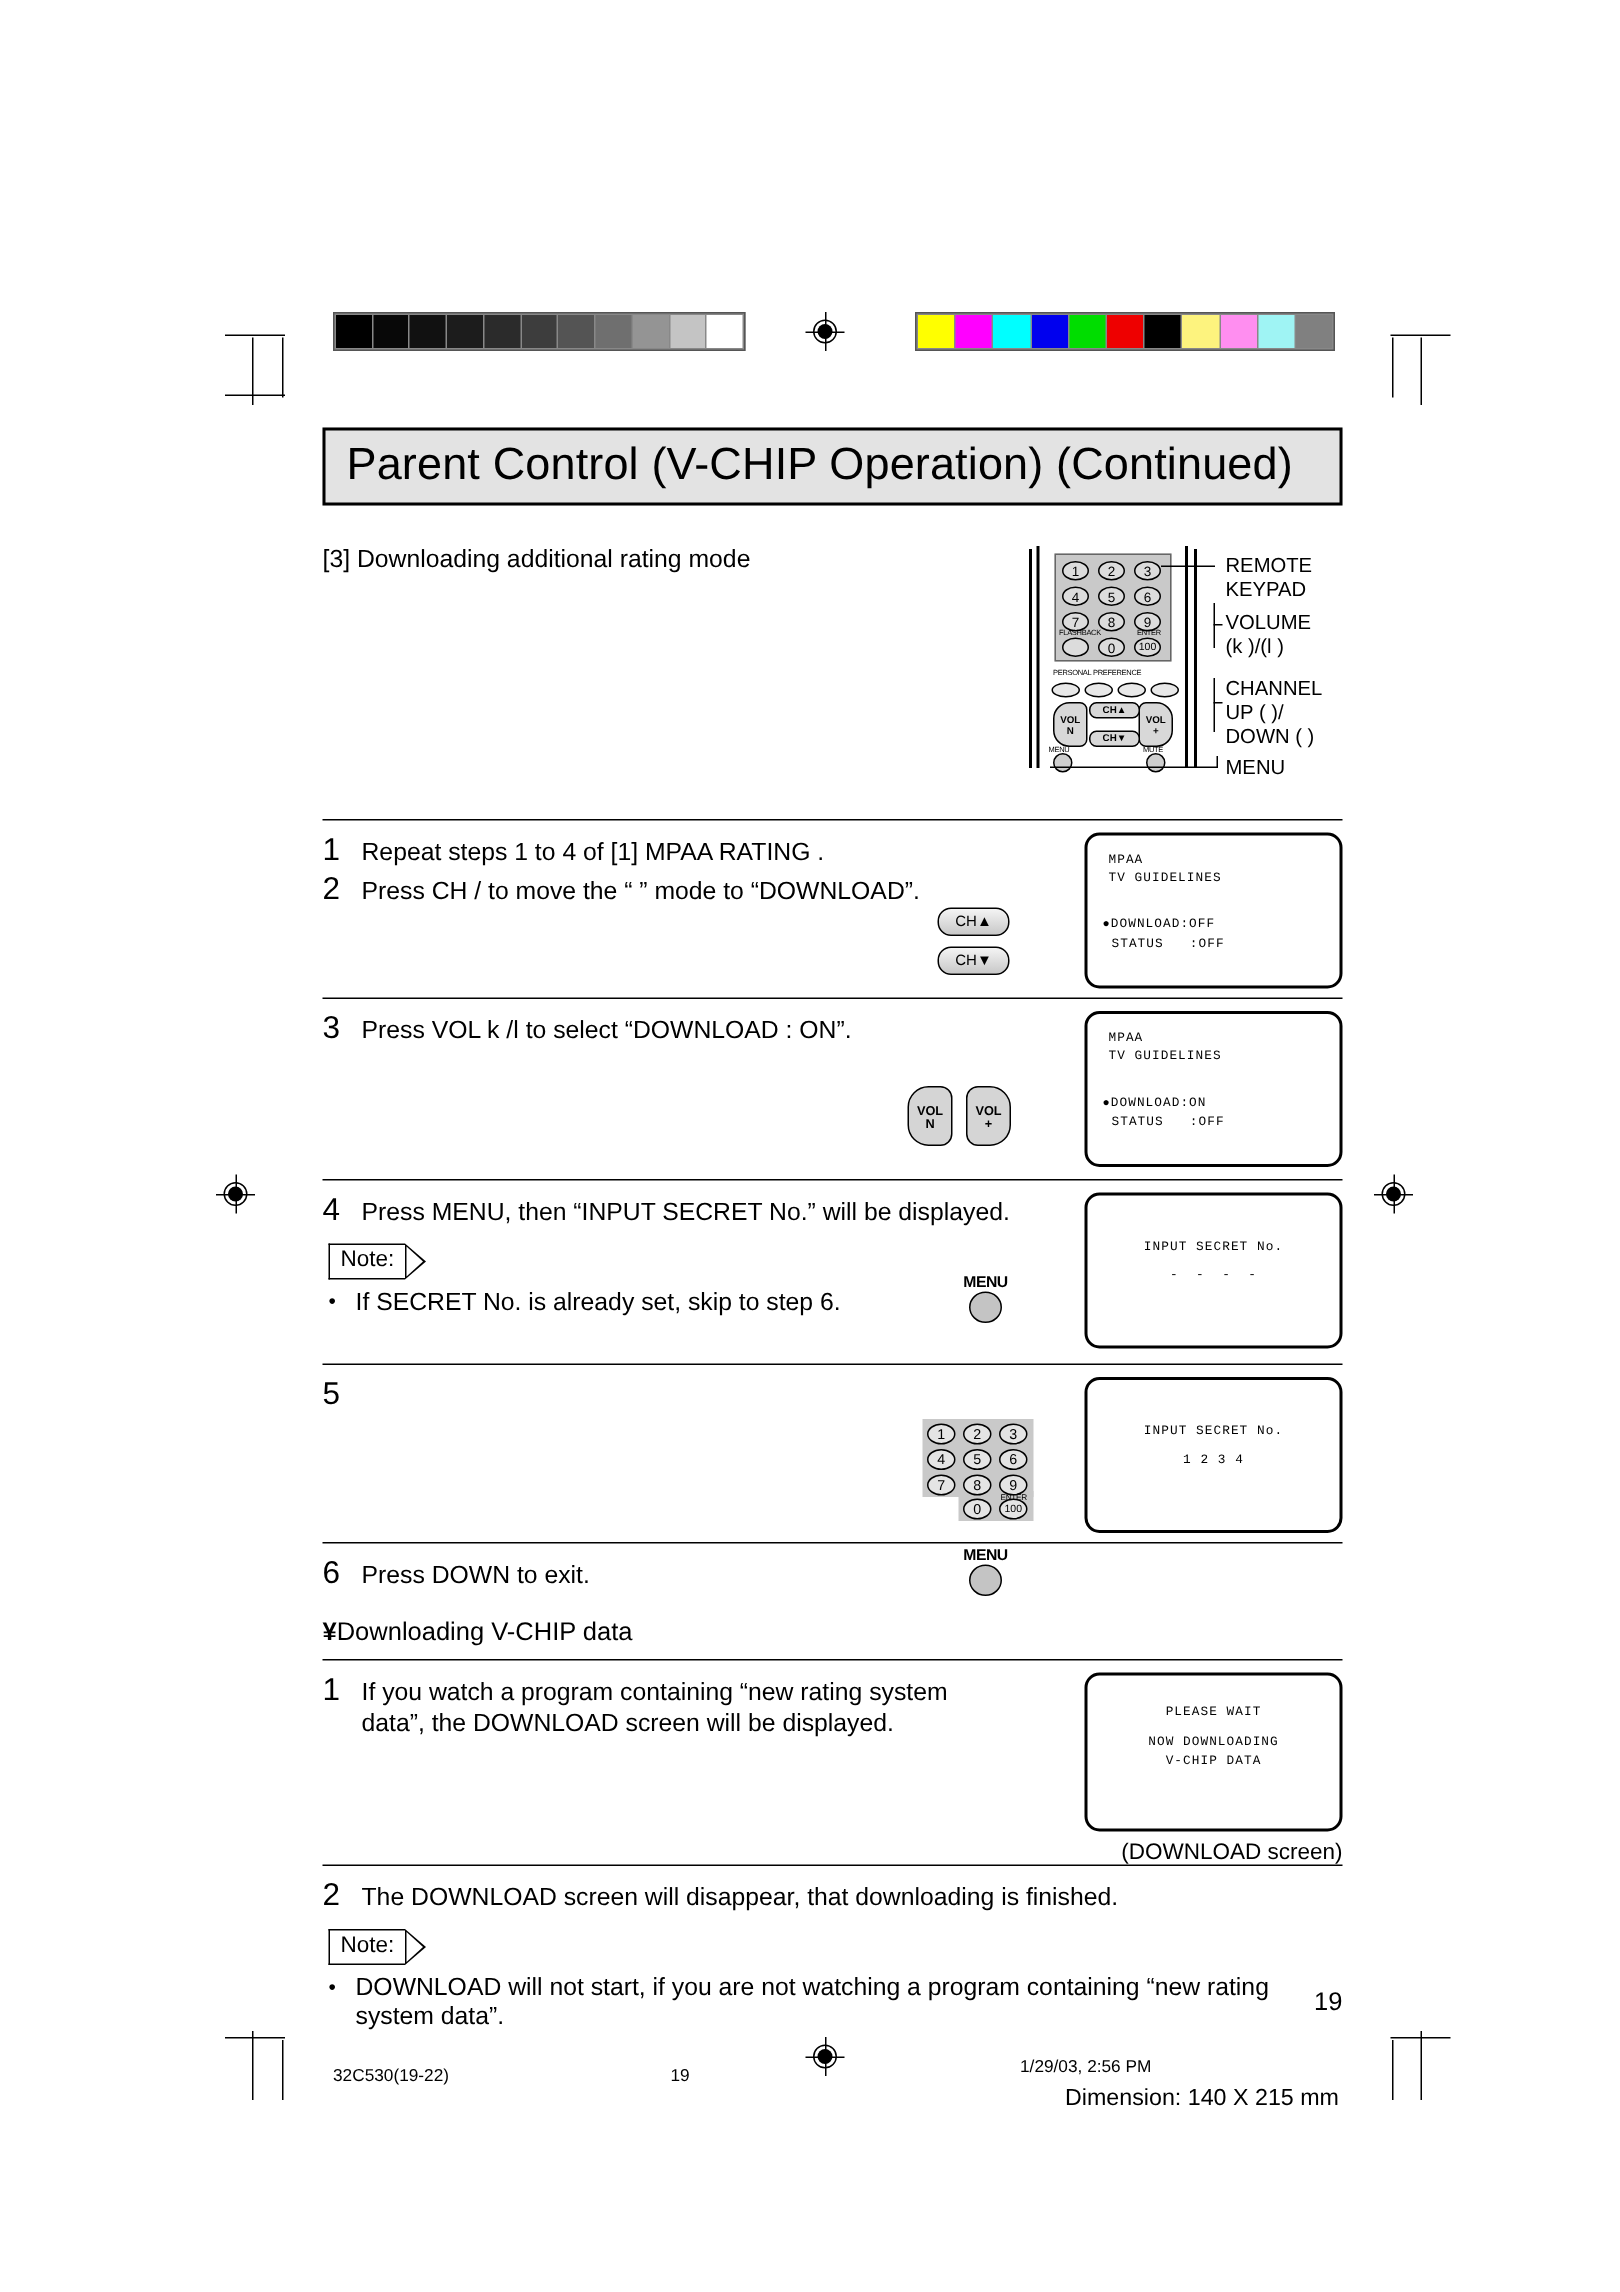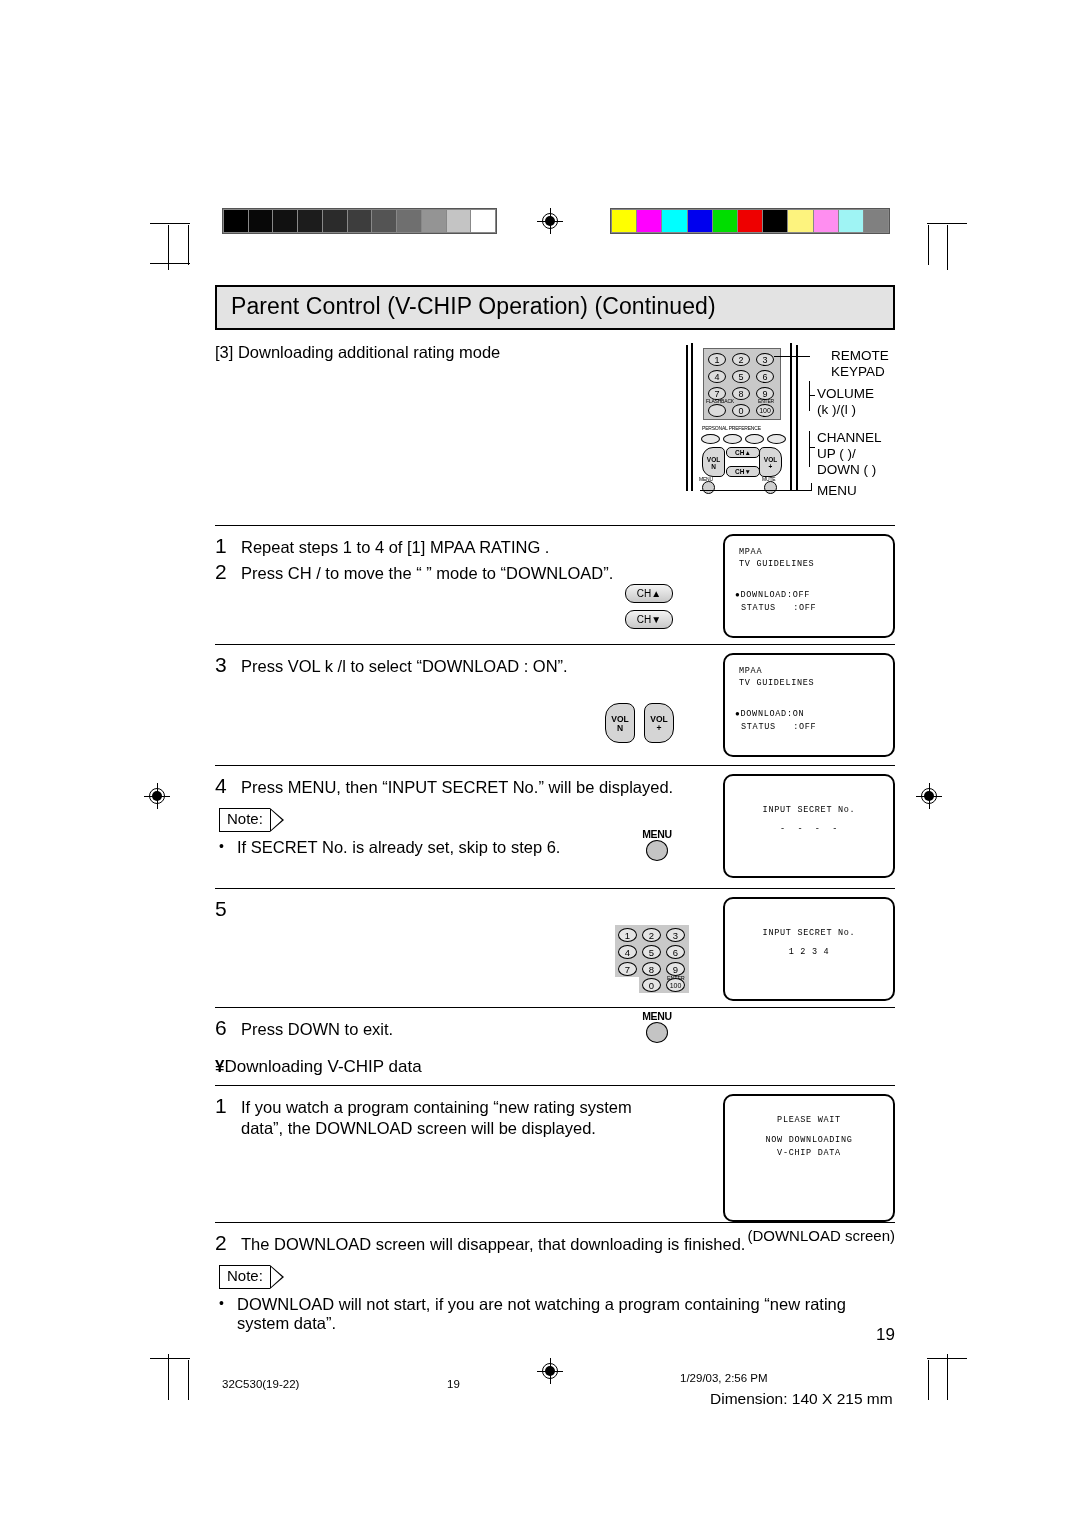--- a/index.html
+++ b/index.html
@@ -67,27 +67,27 @@
     width: 680px;
   }
 
   .title-bar {
     border: 2.5px solid #000;
     background: #e3e3e3;
     padding: 6px 14px 8px 14px;
     box-sizing: border-box;
   }
   .title-bar .title {
-    font-size: 23px;
+    font-size: 30px;
     letter-spacing: 0.1px;
     white-space: nowrap;
   }
 
   .intro {
-    margin-top: 13px;
+    margin-top: 27px;
     display: flex;
   }
   .intro-text { width: 455px; }
   .intro-head {
     font-size: 16.5px;
     margin-bottom: 1px;
   }
   .intro-body {
     font-size: 16.5px;
     line-height: 1.32;
@@ -523,21 +523,21 @@
       </div>
 
       <div class="lead h" style="left:96px;top:13px;width:36px;"></div>
       <div class="lead v" style="left:131px;top:38px;height:30px;"></div>
       <div class="lead h" style="left:131px;top:52px;width:6px;"></div>
       <div class="lead v" style="left:131px;top:88px;height:36px;"></div>
       <div class="lead h" style="left:131px;top:104px;width:6px;"></div>
       <div class="lead h" style="left:22px;top:147px;width:112px;"></div>
       <div class="lead v" style="left:133px;top:140px;height:8px;"></div>
 
-      <div class="callout" style="left:153px;top:5px;">
+      <div class="callout" style="left:139px;top:5px;">
         <div>REMOTE</div>
         <div>KEYPAD</div>
       </div>
       <div class="callout" style="left:139px;top:43px;">
         <div>VOLUME</div>
         <div>(k )/(l )</div>
       </div>
       <div class="callout" style="left:139px;top:87px;">
         <div>CHANNEL</div>
         <div>UP ( )/</div>
@@ -680,21 +680,21 @@
 
   <div class="rule"></div>
   <div class="step-row" style="height:136px;">
     <div class="step-left">
       <div class="step-line">
         <div class="step-num">1</div>
         <div class="step-text" style="width:430px;">If you watch a program containing “new rating system data”, the DOWNLOAD screen will be displayed.</div>
       </div>
     </div>
     <div style="flex:0 0 172px;margin-top:8px;">
-      <div class="osd" style="height:128px;padding-top:18px;">
+      <div class="osd" style="height:106px;padding-top:18px;">
         <div class="osd-line osd-center">PLEASE WAIT</div>
         <div class="osd-line osd-center" style="margin-top:8px;">NOW DOWNLOADING</div>
         <div class="osd-line osd-center">V-CHIP DATA</div>
       </div>
       <div class="caption" style="margin-top:5px;">(DOWNLOAD screen)</div>
     </div>
   </div>
 
   <div class="rule"></div>
   <div class="step-row" style="min-height:36px;display:block;">

